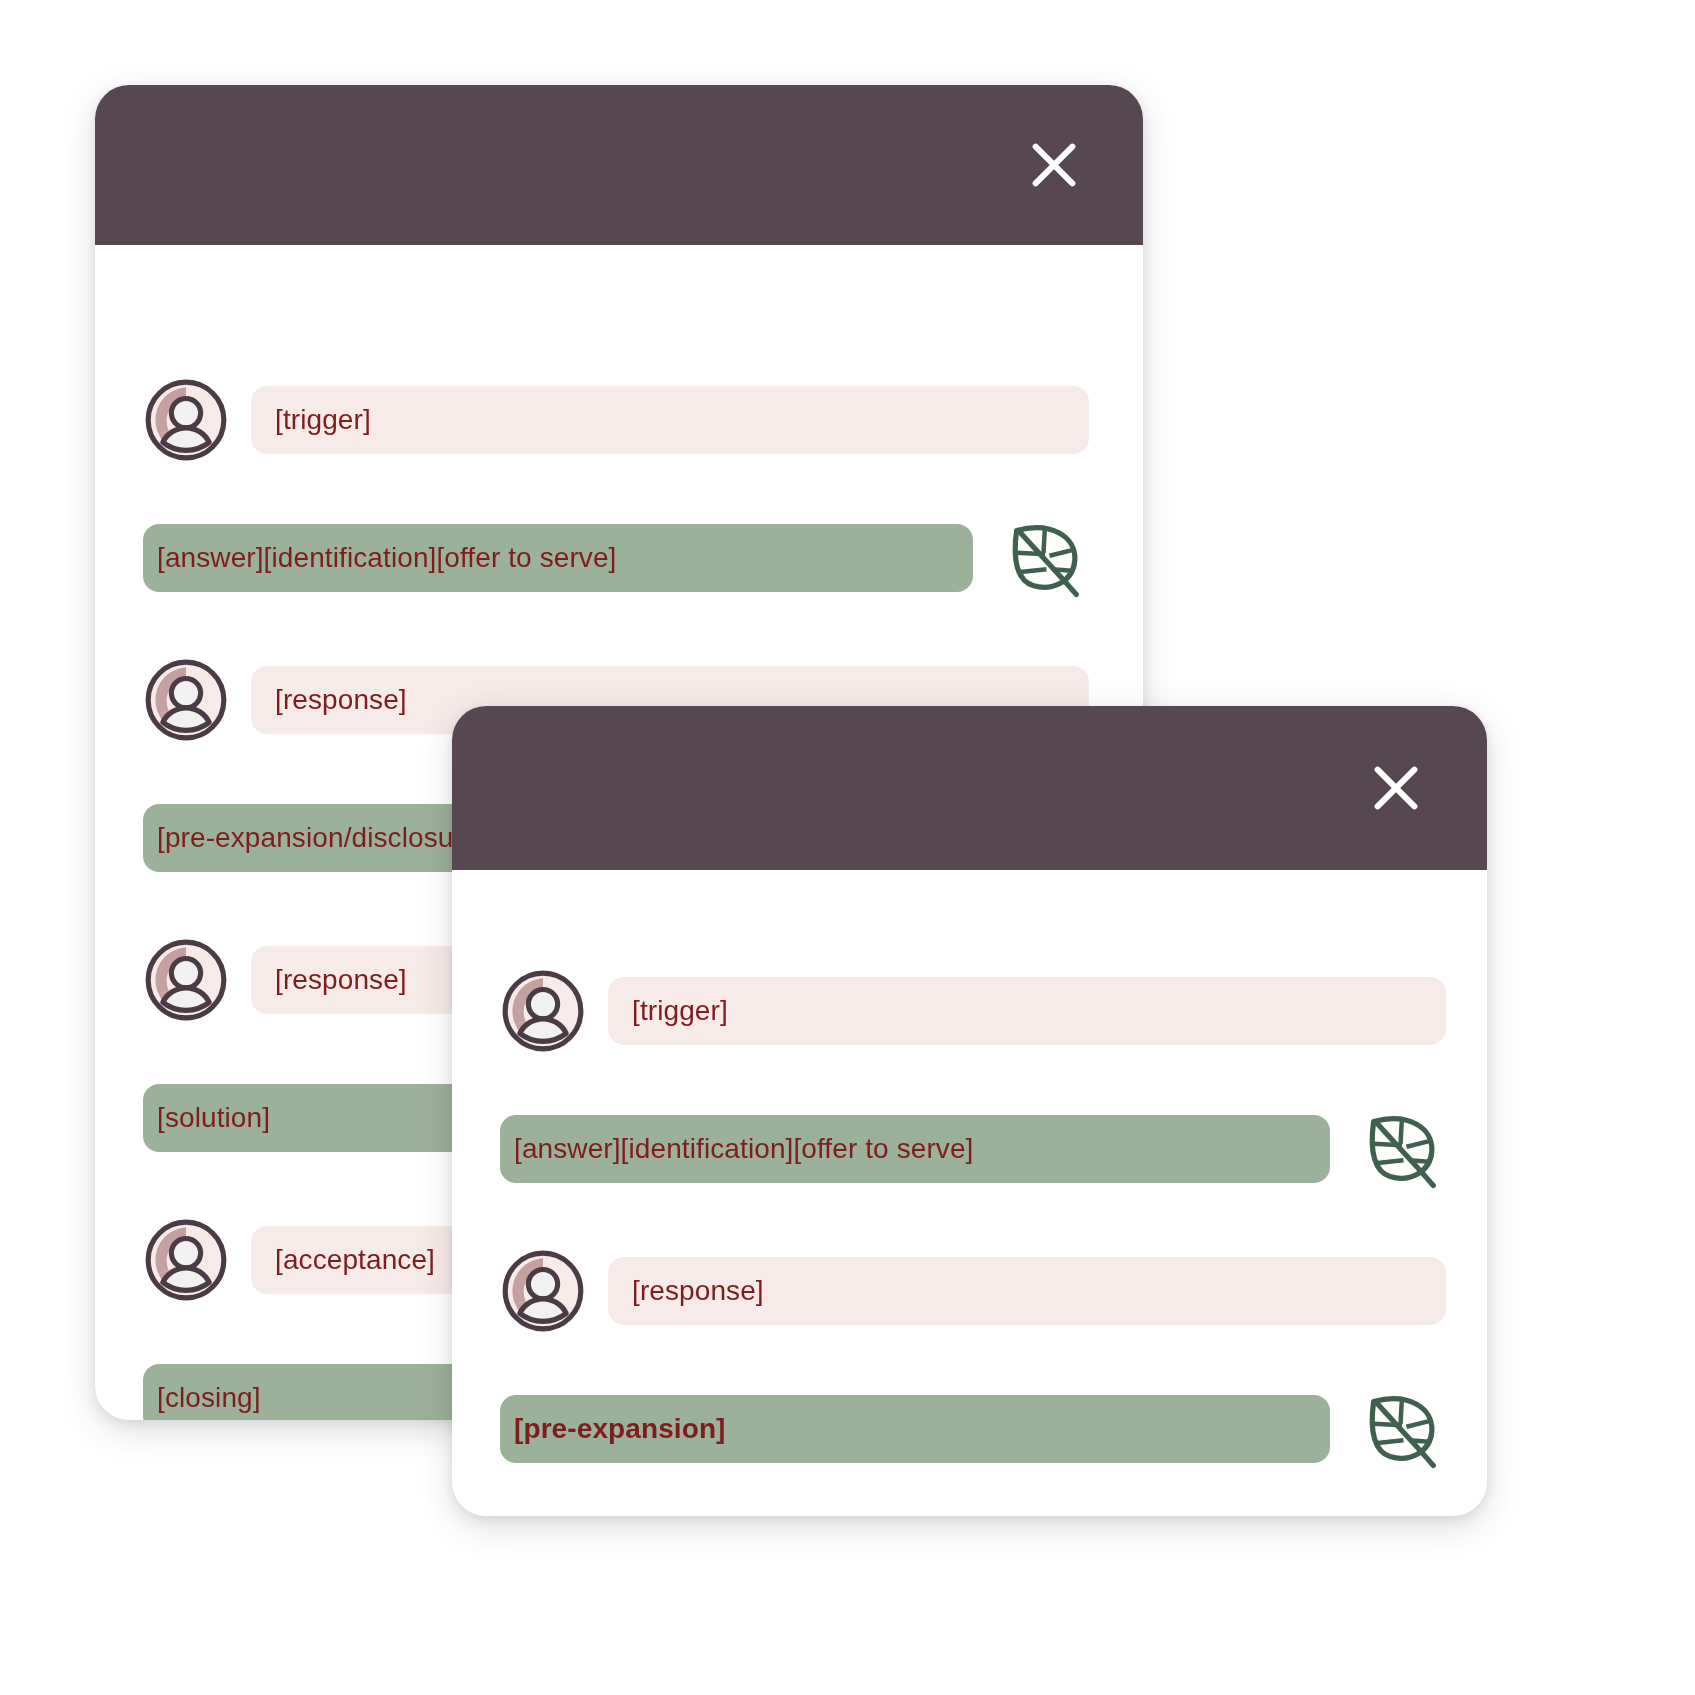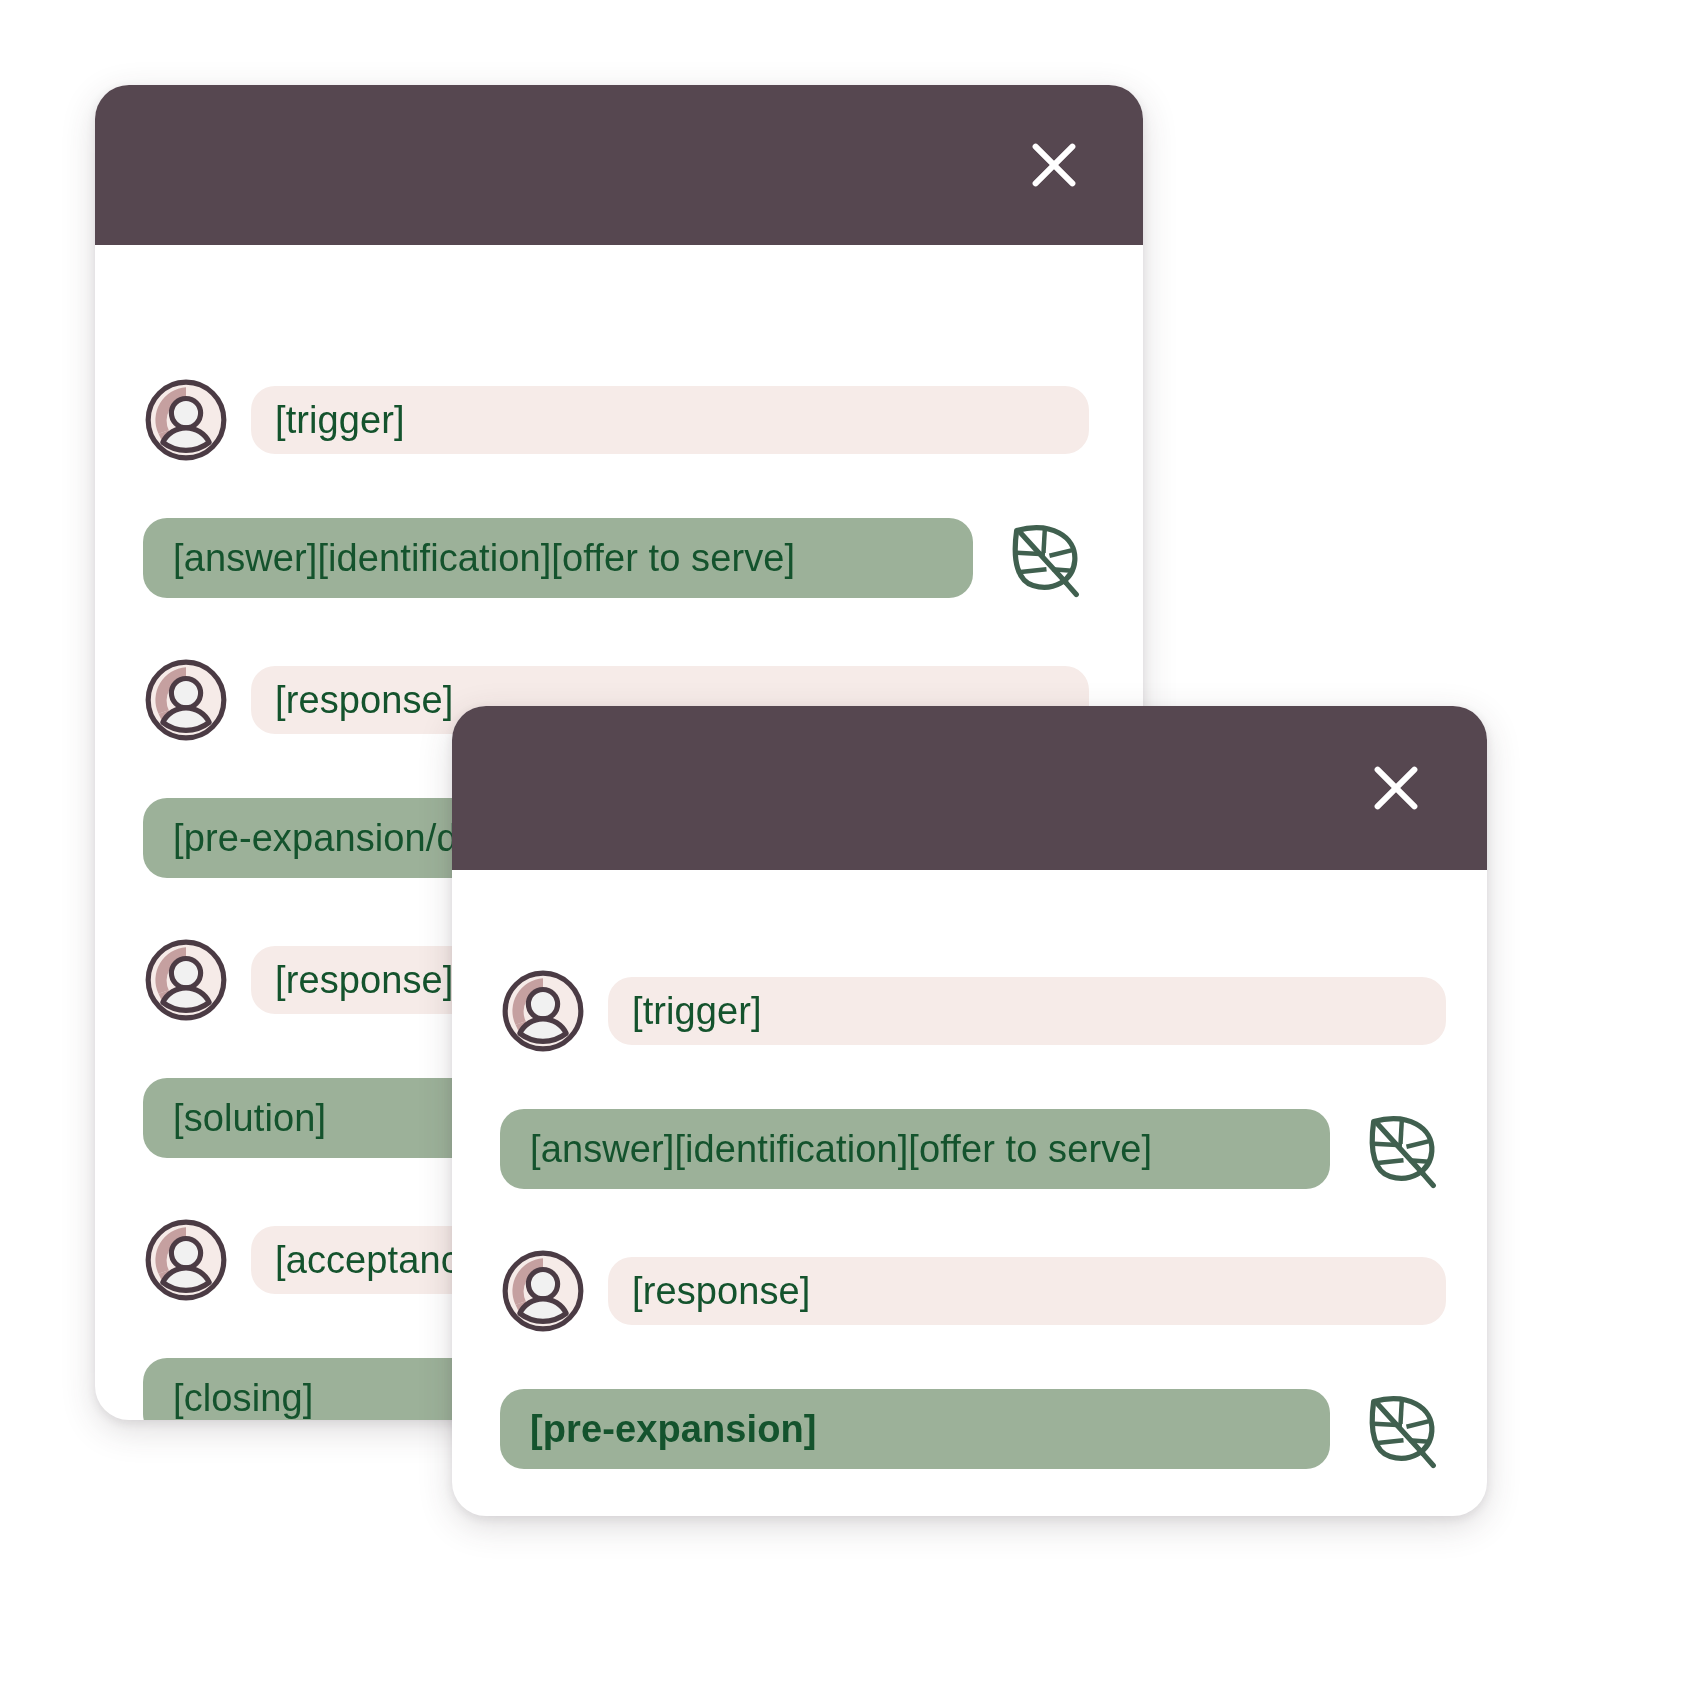--- a/index.html
+++ b/index.html
@@ -98,38 +98,38 @@
     display: flex;
     align-items: center;
     left: 0;
     right: 0;
   }
   .row.user  { padding-left: 48px; }
   .row.bot   { padding-left: 48px; }
 
   
   .bubble {
-    border-radius: 24px;
+    border-radius: 16px;
     display: flex;
     align-items: center;
-    font-size: 38px;
+    font-size: 28px;
     letter-spacing: 0.1px;
-    color: #14532d;
+    color: #7f1d1d;
     white-space: nowrap;
     overflow: hidden;
   }
   .bubble.user {
     background: #f6ebe8;
     height: 68px;
     padding: 0 24px;
   }
   .bubble.bot {
     background: #9cb199;
-    height: 80px;
-    padding: 0 30px;
+    height: 68px;
+    padding: 0 14px;
   }
 
   
   .avatar {
     flex: 0 0 auto;
     width: 86px;
     height: 86px;
     margin-right: 22px;
   }
   .avatar svg { display: block; width: 100%; height: 100%; }

